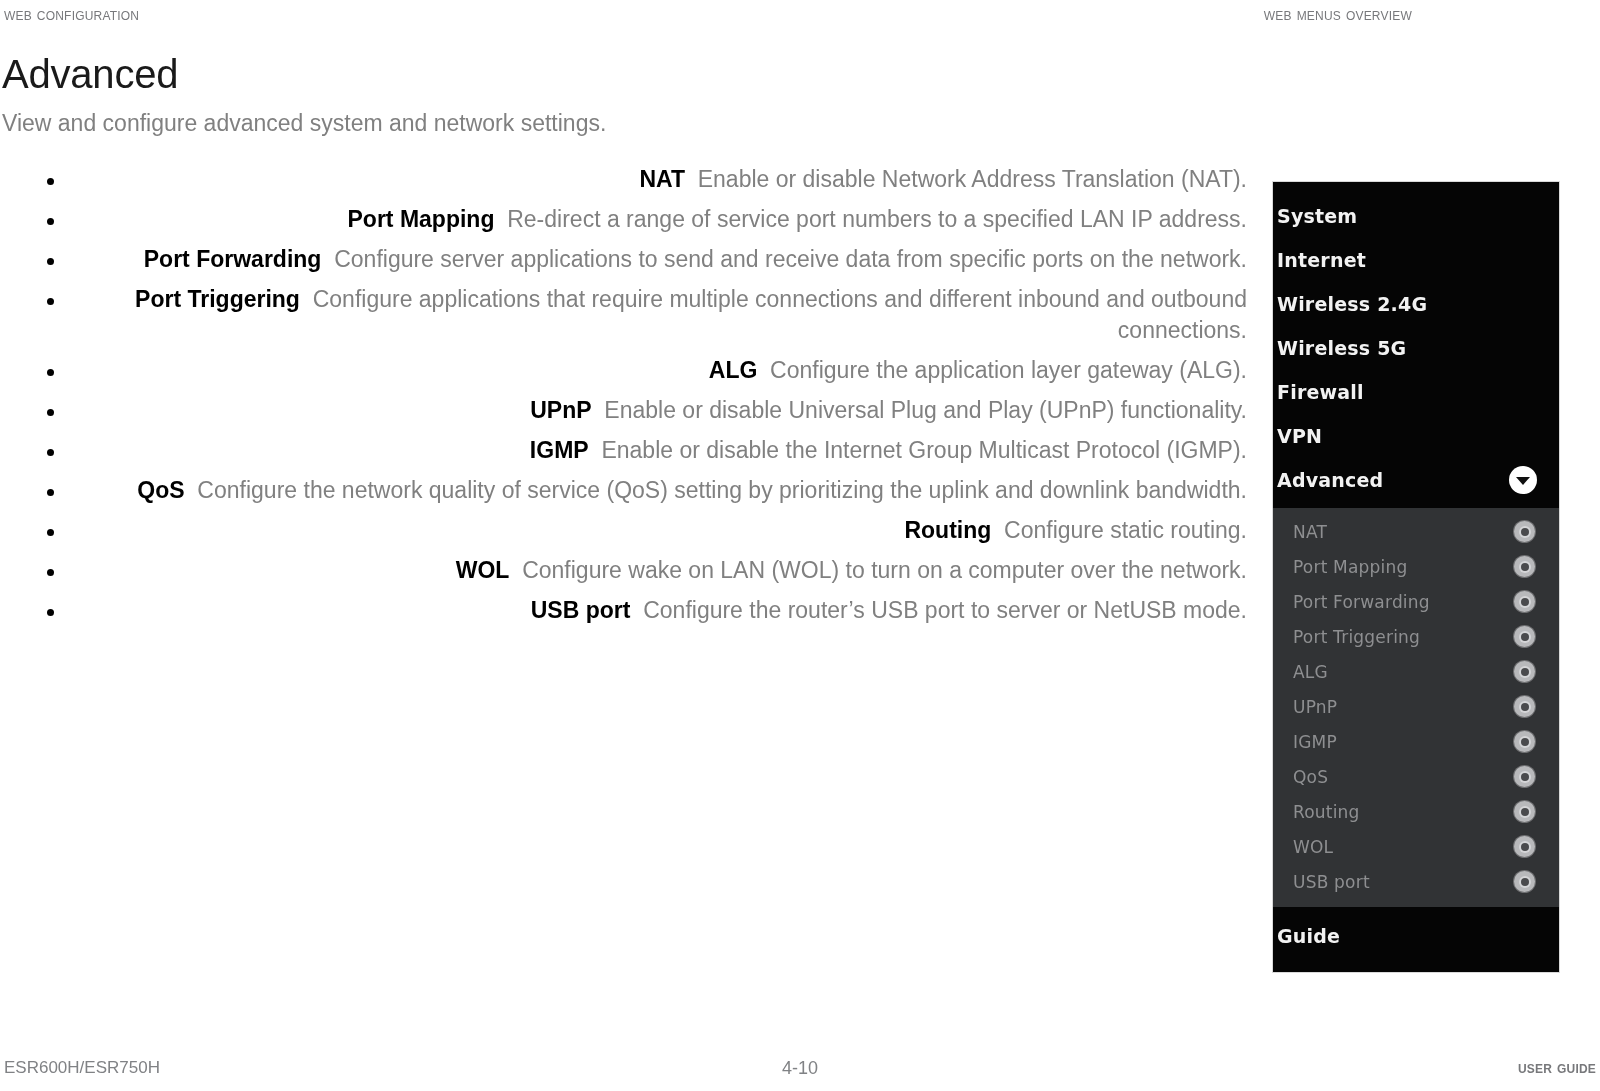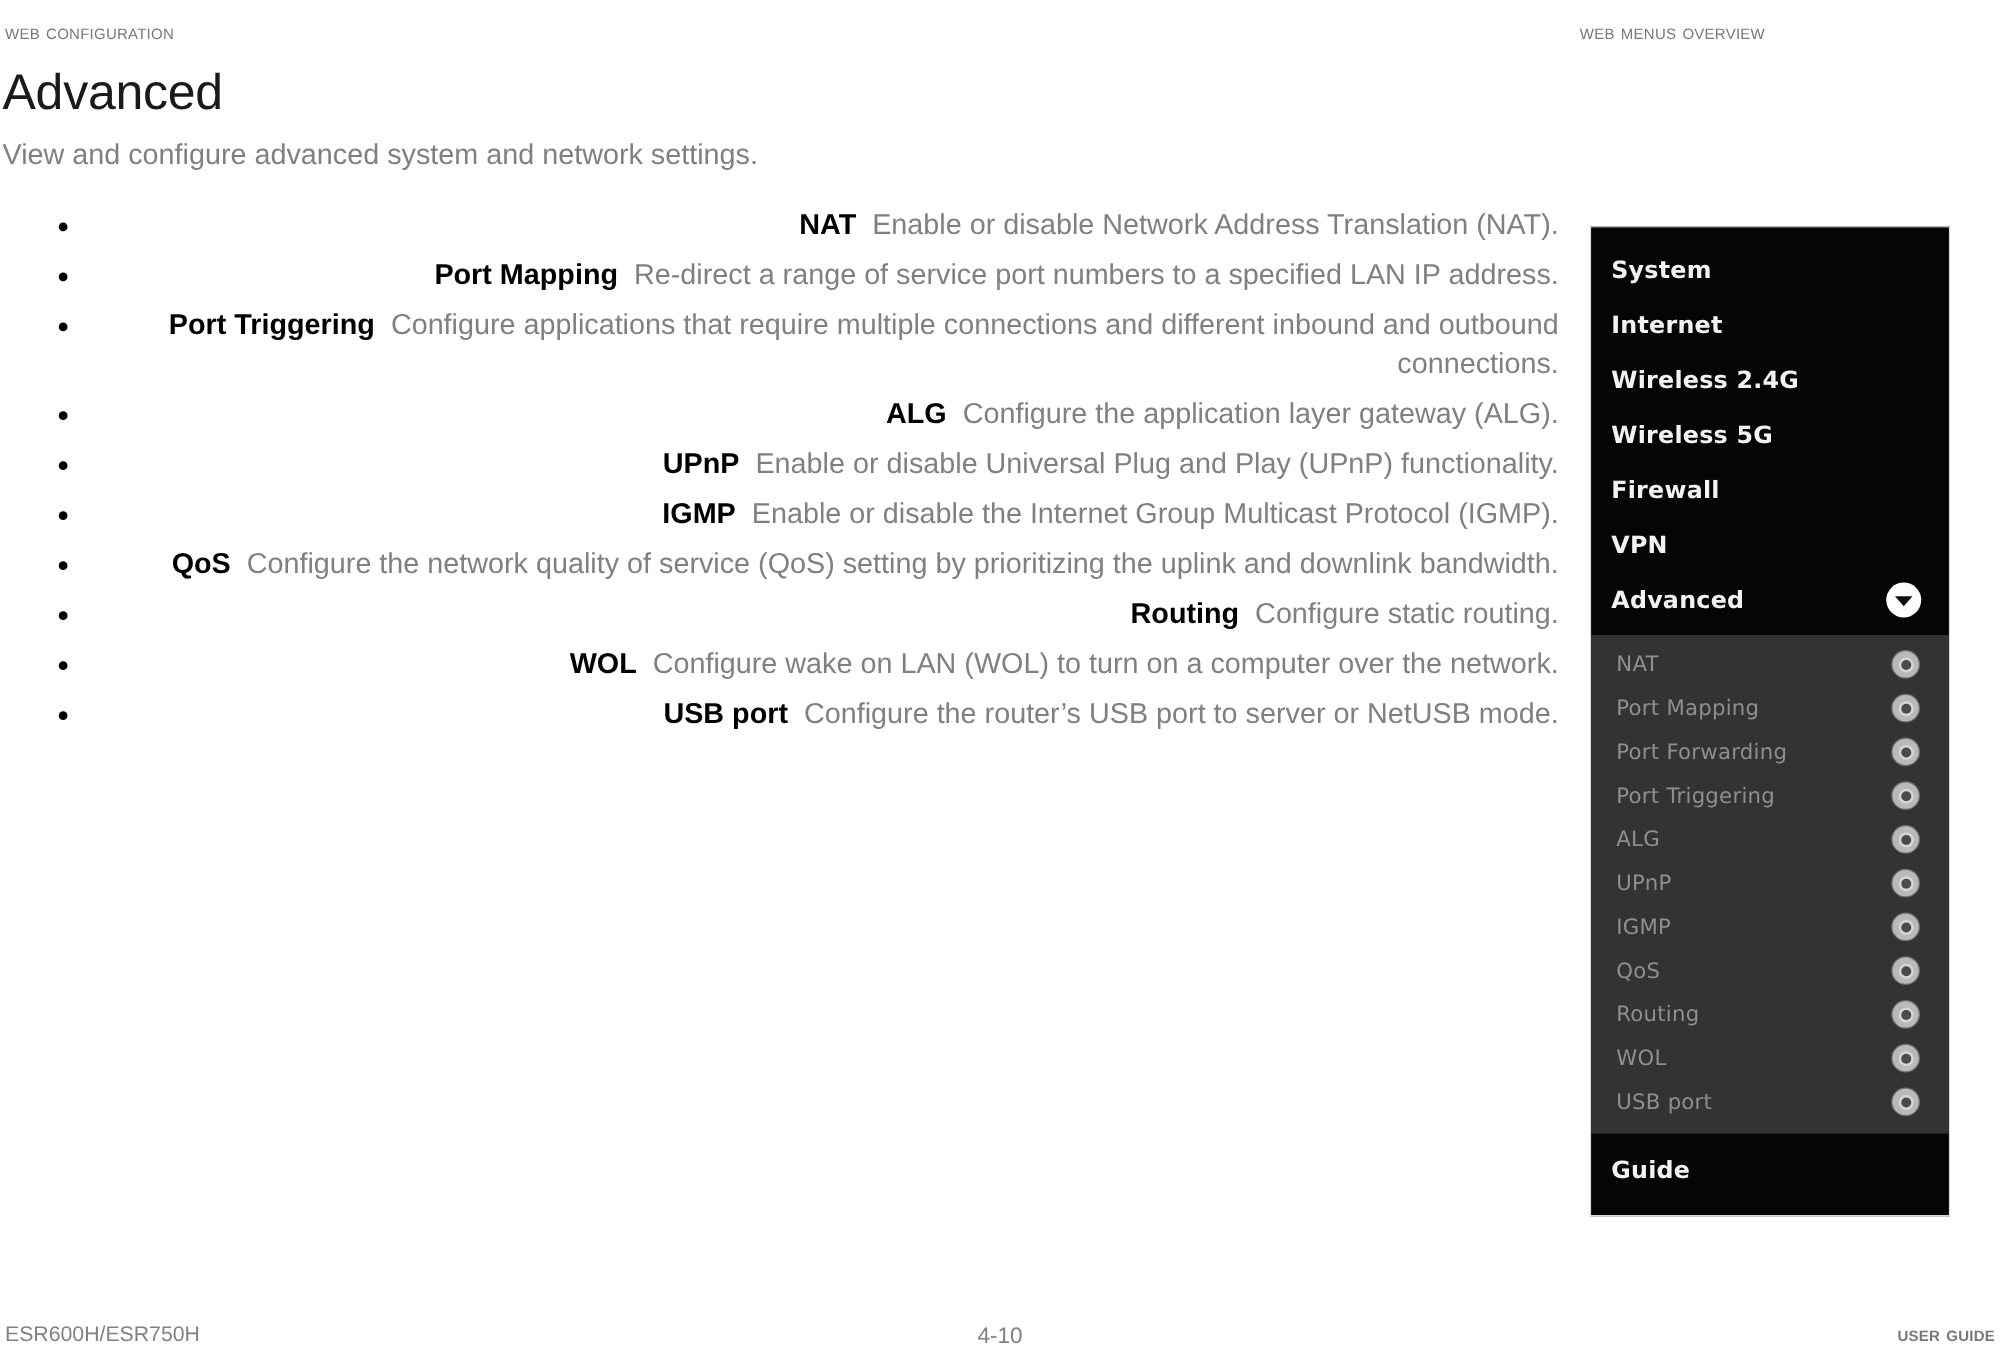--- a/index.html
+++ b/index.html
@@ -13,21 +13,21 @@
     font-family: "Liberation Sans", sans-serif;
     position: relative;
     overflow: hidden;
     color: #808080;
     -webkit-font-smoothing: antialiased;
   }
 
   
   .page-header {
     position: absolute;
-    top: 16px;
+    top: 5px;
     left: 0;
     width: 1416px;
     height: 26px;
     display: flex;
     align-items: flex-start;
     justify-content: space-between;
     padding: 0 4px;
     box-sizing: border-box;
   }
   .hdr-text {
@@ -108,21 +108,21 @@
     overflow: hidden;
   }
   .menu-top {
     background: #050505;
     padding: 12px 0 6px 0;
   }
   .menu-item {
     display: flex;
     align-items: center;
     justify-content: space-between;
-    padding: 0 22px 0 16px;
+    padding: 0 22px 0 4px;
     height: 44px;
     box-sizing: border-box;
   }
   .menu-item .label {
     font-size: 19px;
     font-weight: bold;
     color: #f2f2f2;
     letter-spacing: 0.2px;
     white-space: nowrap;
   }
@@ -235,20 +235,21 @@
   <div class="hdr-text hdr-left">Web Configuration</div>
   <div class="hdr-text hdr-right">Web Menus Overview</div>
 </div>
 
 <div class="content">
   <h1 class="page-title">Advanced</h1>
   <p class="page-intro">View and configure advanced system and network settings.</p>
   <ul class="feature-list" id="feature-list">
       <li><span class="term">NAT</span><span class="desc">&nbsp;&nbsp;Enable or disable Network Address Translation (NAT).</span></li>
       <li><span class="term">Port Mapping</span><span class="desc">&nbsp;&nbsp;Re-direct a range of service port numbers to a specified LAN IP address.</span></li>
+      <li><span class="term">Port Forwarding</span><span class="desc">&nbsp;&nbsp;Configure server applications to send and receive data from specific ports on the network.</span></li>
       <li><span class="term">Port Triggering</span><span class="desc">&nbsp;&nbsp;Configure applications that require multiple connections and different inbound and outbound connections.</span></li>
       <li><span class="term">ALG</span><span class="desc">&nbsp;&nbsp;Configure the application layer gateway (ALG).</span></li>
       <li><span class="term">UPnP</span><span class="desc">&nbsp;&nbsp;Enable or disable Universal Plug and Play (UPnP) functionality.</span></li>
       <li><span class="term">IGMP</span><span class="desc">&nbsp;&nbsp;Enable or disable the Internet Group Multicast Protocol (IGMP).</span></li>
       <li><span class="term">QoS</span><span class="desc">&nbsp;&nbsp;Configure the network quality of service (QoS) setting by prioritizing the uplink and downlink bandwidth.</span></li>
       <li><span class="term">Routing</span><span class="desc">&nbsp;&nbsp;Configure static routing.</span></li>
       <li><span class="term">WOL</span><span class="desc">&nbsp;&nbsp;Configure wake on LAN (WOL) to turn on a computer over the network.</span></li>
       <li><span class="term">USB port</span><span class="desc">&nbsp;&nbsp;Configure the router’s USB port to server or NetUSB mode.</span></li>
     </ul>
 </div>

